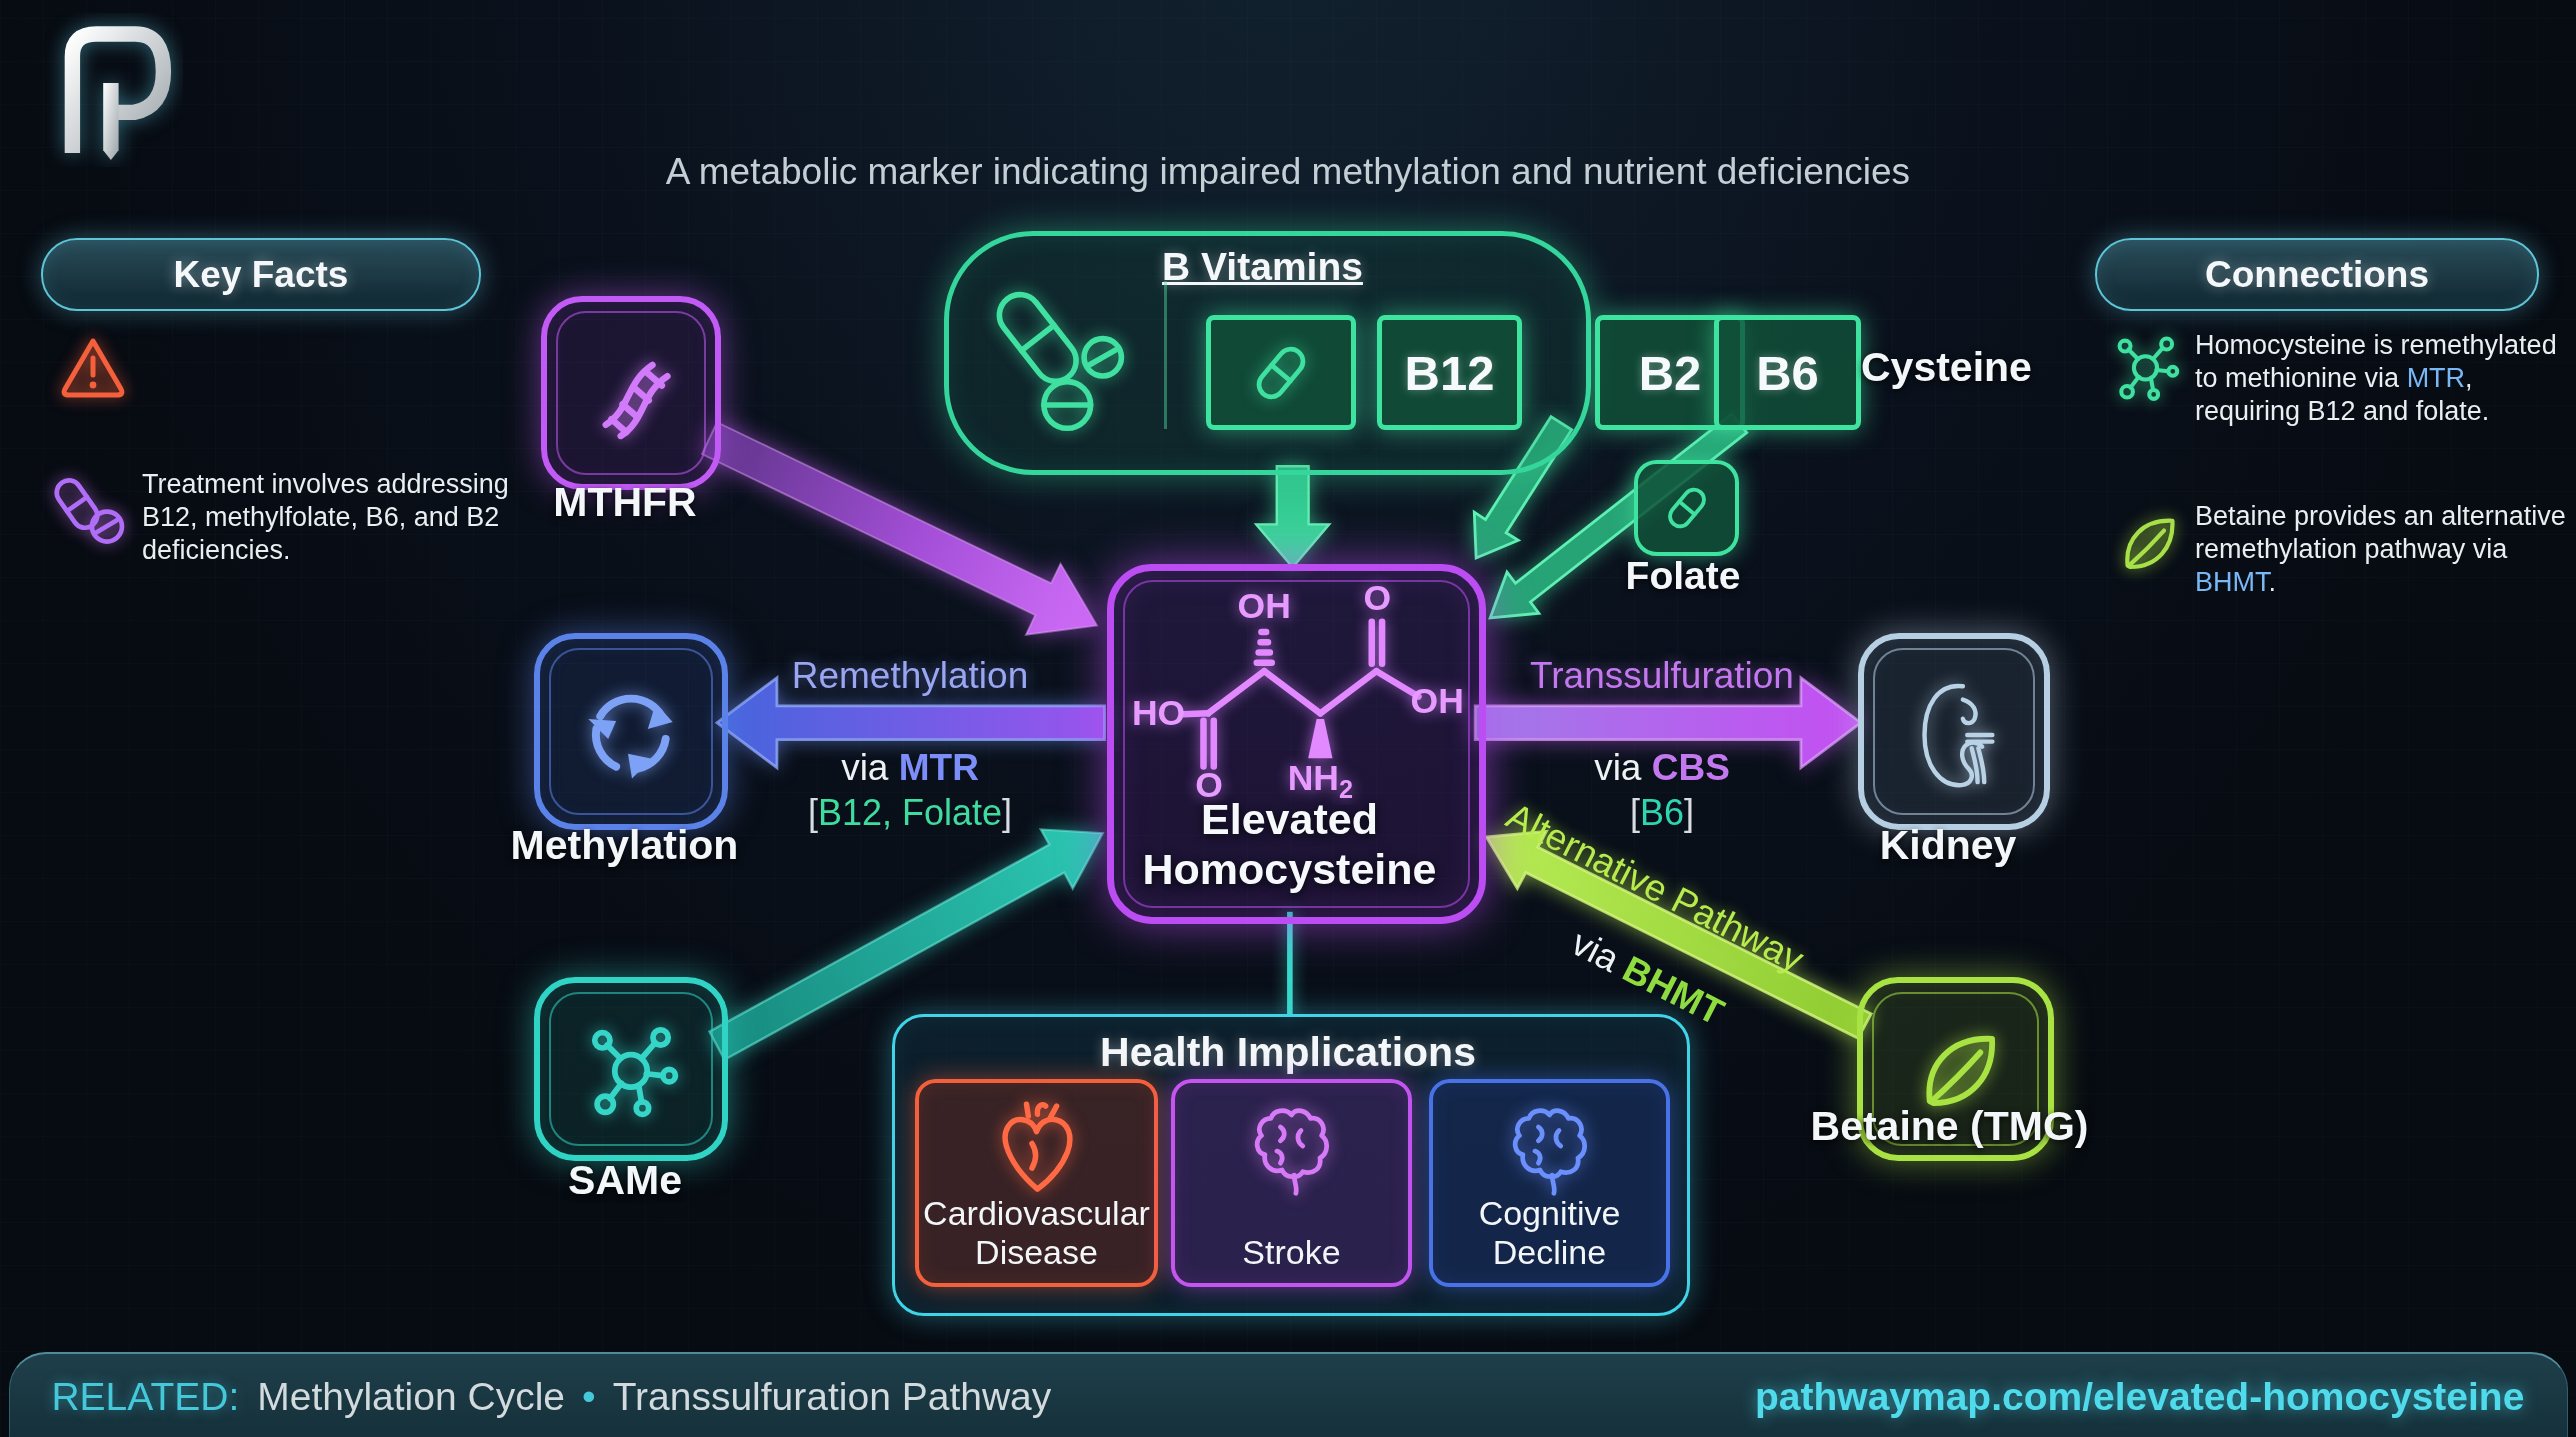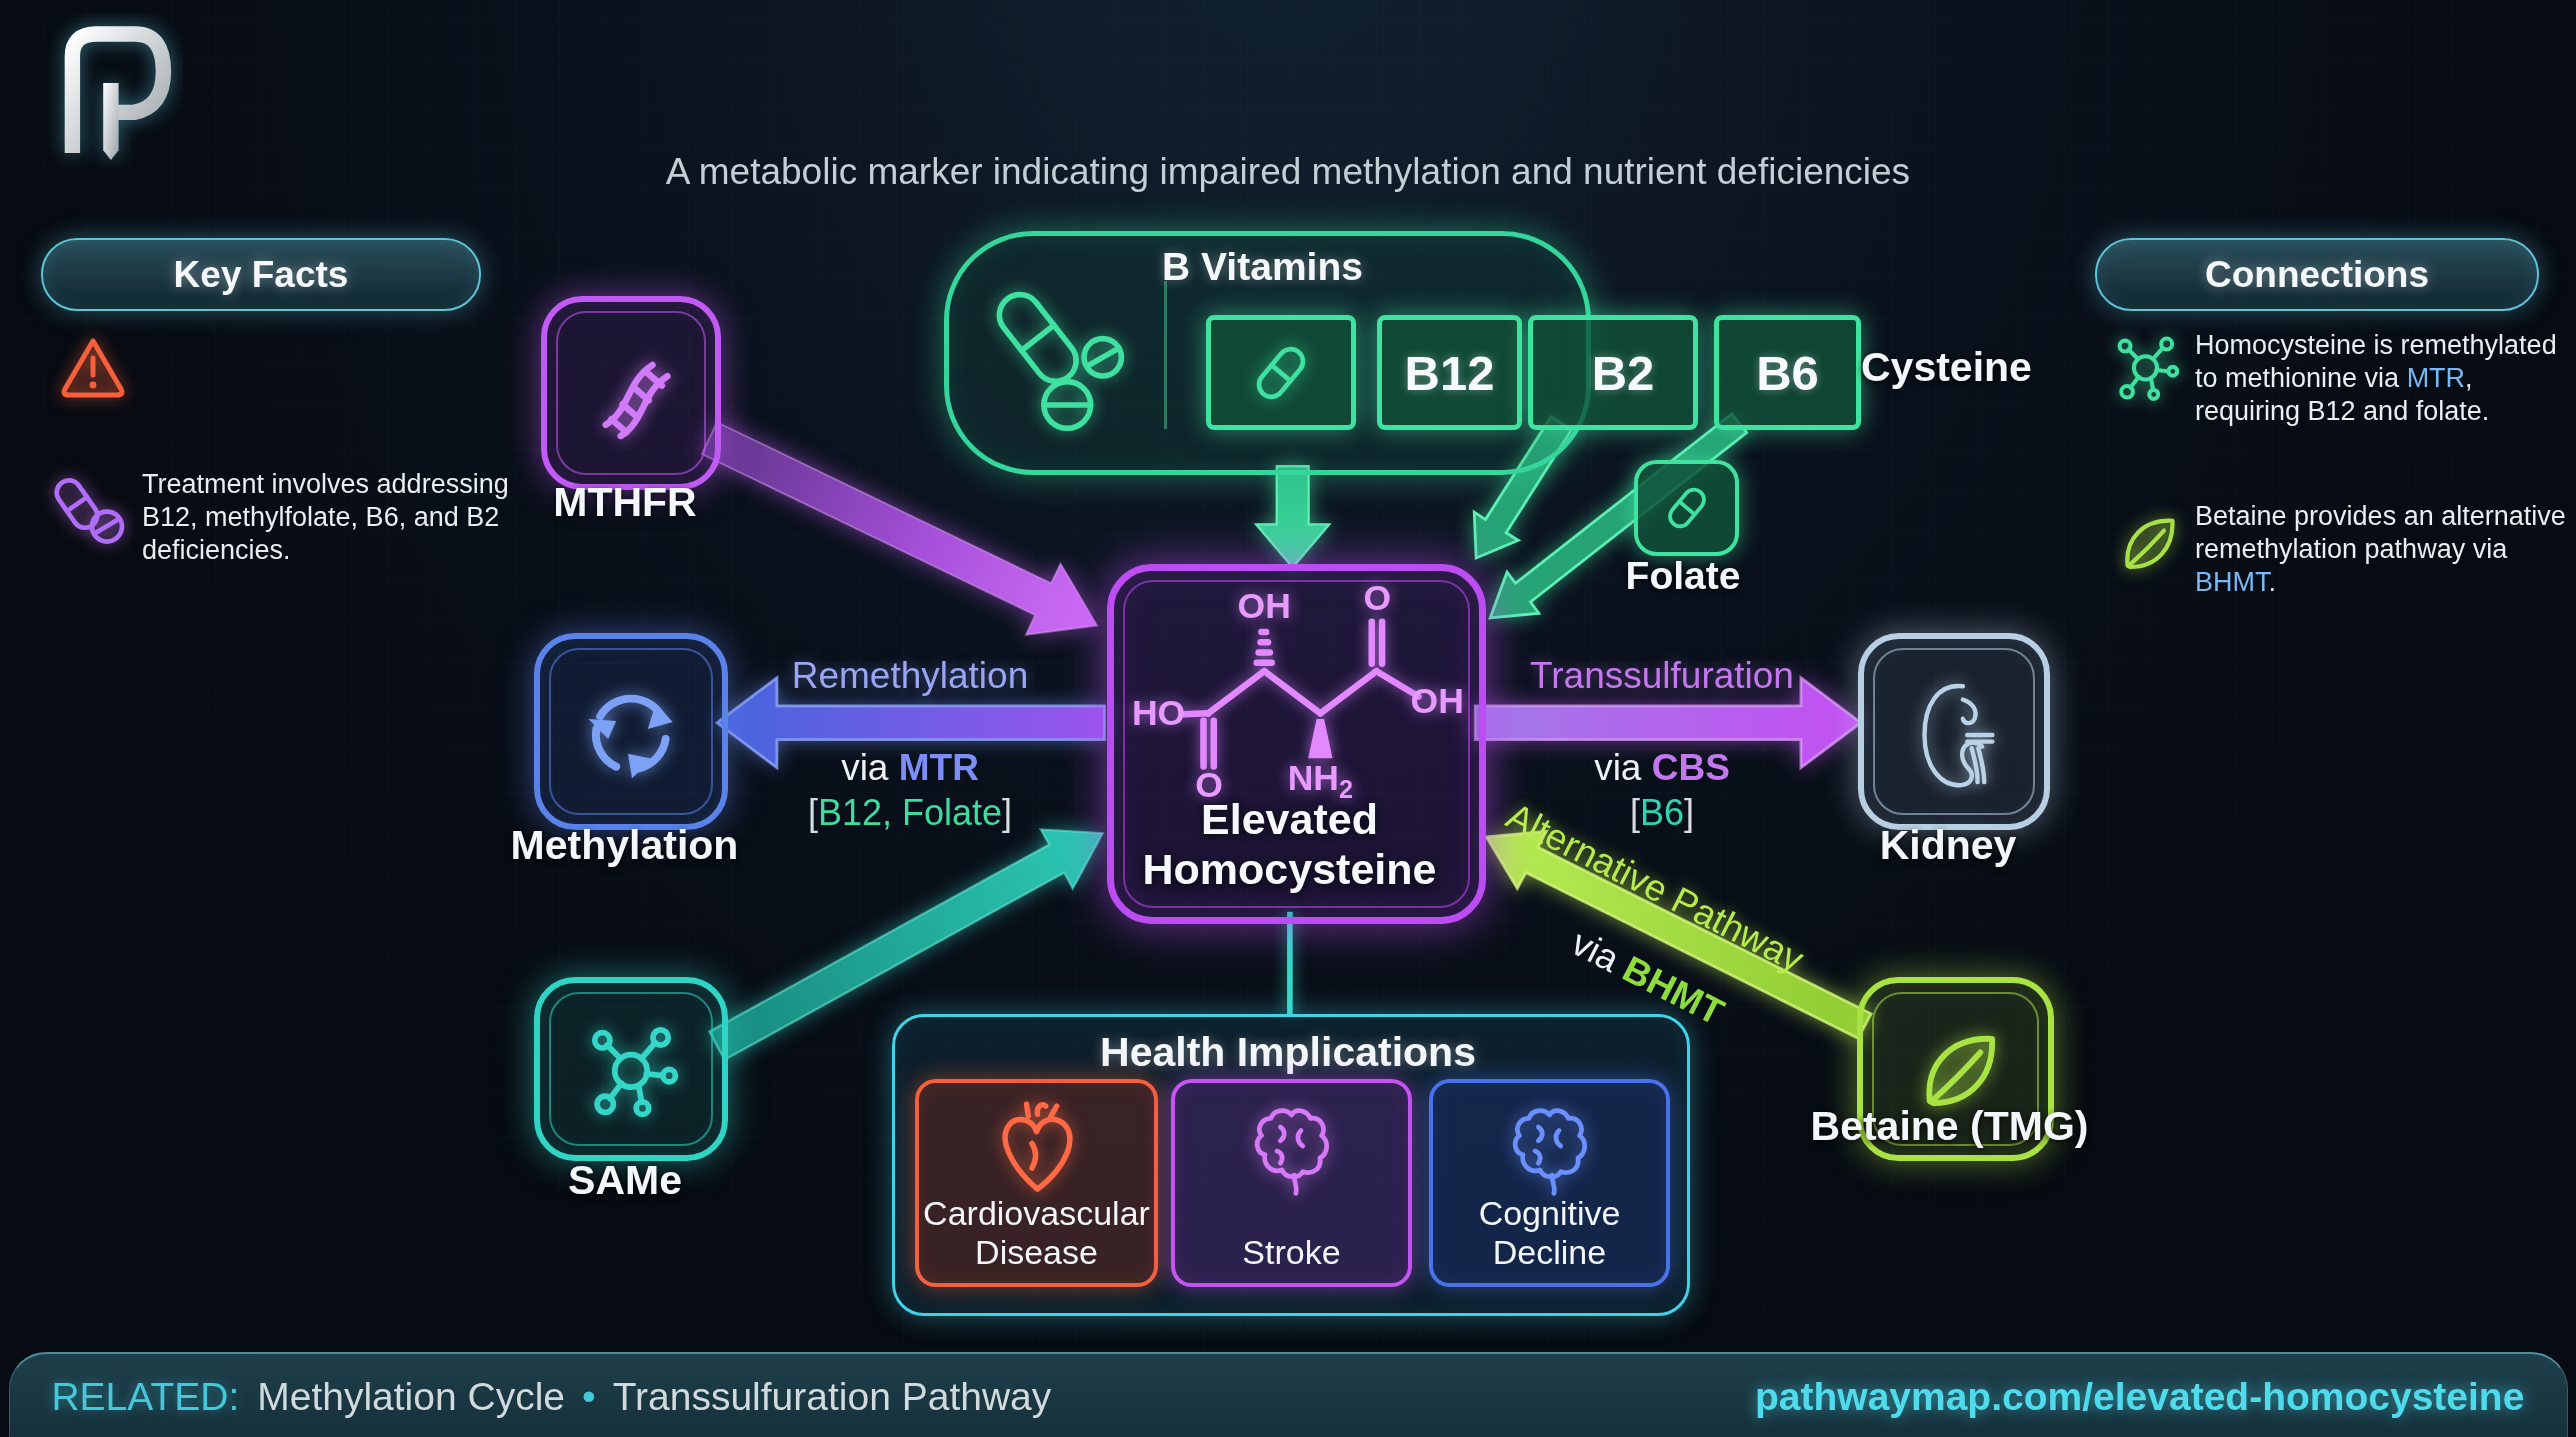--- a/index.html
+++ b/index.html
@@ -45,21 +45,21 @@
     box-shadow:0 0 34px rgba(183,207,227,.45), inset 0 0 24px rgba(183,207,227,.12);}
   .sq-betaine{--ic:#a9e243;border:6.6px solid #a9e243;background:rgba(160,220,70,.12);
     box-shadow:0 0 34px rgba(169,226,67,.5), inset 0 0 24px rgba(169,226,67,.12);}
   .sq-central{--ic:#bb4df2;border:7.5px solid #bb4df2;background:rgba(110,40,165,.2);border-radius:45px;
     box-shadow:0 0 45px rgba(187,77,242,.6), inset 0 0 37px rgba(187,77,242,.15);}
 
   
   .bvit{left:944px;top:231px;width:637px;height:234px;border:5.6px solid #35d69b;border-radius:89px;
     background:rgba(30,130,92,.15);box-shadow:0 0 34px rgba(53,214,155,.45), inset 0 0 28px rgba(53,214,155,.12);}
   .bvit-title{left:944px;top:245px;width:637px;text-align:center;font-size:39px;font-weight:bold;color:#f4f8fa;
-    text-shadow:0 0 11.2px rgba(255,255,255,.35);}
+    text-shadow:0 0 11.2px rgba(255,255,255,.35);text-decoration:underline;}
   .chip{position:absolute;top:315px;height:105px;border:5.6px solid #3fe3a0;border-radius:8px;
     background:rgba(16,82,58,.8);box-shadow:0 0 24px rgba(63,227,160,.55);
     display:flex;align-items:center;justify-content:center;font-size:49px;font-weight:bold;color:#f6fafc;
     text-shadow:0 0 9.4px rgba(255,255,255,.35);}
   .divider{left:1164px;top:281px;width:2.8px;height:148px;background:rgba(80,220,160,.45);}
   .folate-node{left:1634px;top:460px;width:97px;height:88px;border:4.7px solid #3fe3a0;border-radius:22.5px;
     background:rgba(16,82,58,.85);box-shadow:0 0 22.5px rgba(63,227,160,.55);
     display:flex;align-items:center;justify-content:center;}
 
   
@@ -258,21 +258,21 @@
     <svg width="66" height="66" viewBox="0 0 70 70" class="icon-stroke glow-g" stroke="#3fe0a0" stroke-width="5">
       <g transform="rotate(40 35 35)">
         <rect x="22" y="6" width="26" height="58" rx="13" fill="none"></rect>
         <line x1="22" y1="35" x2="48" y2="35"></line>
       </g>
     </svg>
   </div>
   <div class="abs chip" style="left:1377px;width:135px;">
     <span>B12</span>
   </div>
-  <div class="abs chip" style="left:1528px;width:140px;padding-left:20px;">
+  <div class="abs chip" style="left:1595px;width:140px;">
     <span>B2</span>
   </div>
   <div class="abs chip" style="left:1714px;width:137px;">
     <span>B6</span>
   </div>
   <div class="abs node-label" style="left:1861px;top:344px;width:168px;font-size:41px;">Cysteine</div>
 
   <div class="abs folate-node">
     <svg width="54" height="54" viewBox="0 0 70 70" class="icon-stroke" stroke="#3fe0a0" stroke-width="5">
       <g transform="rotate(40 35 35)">

